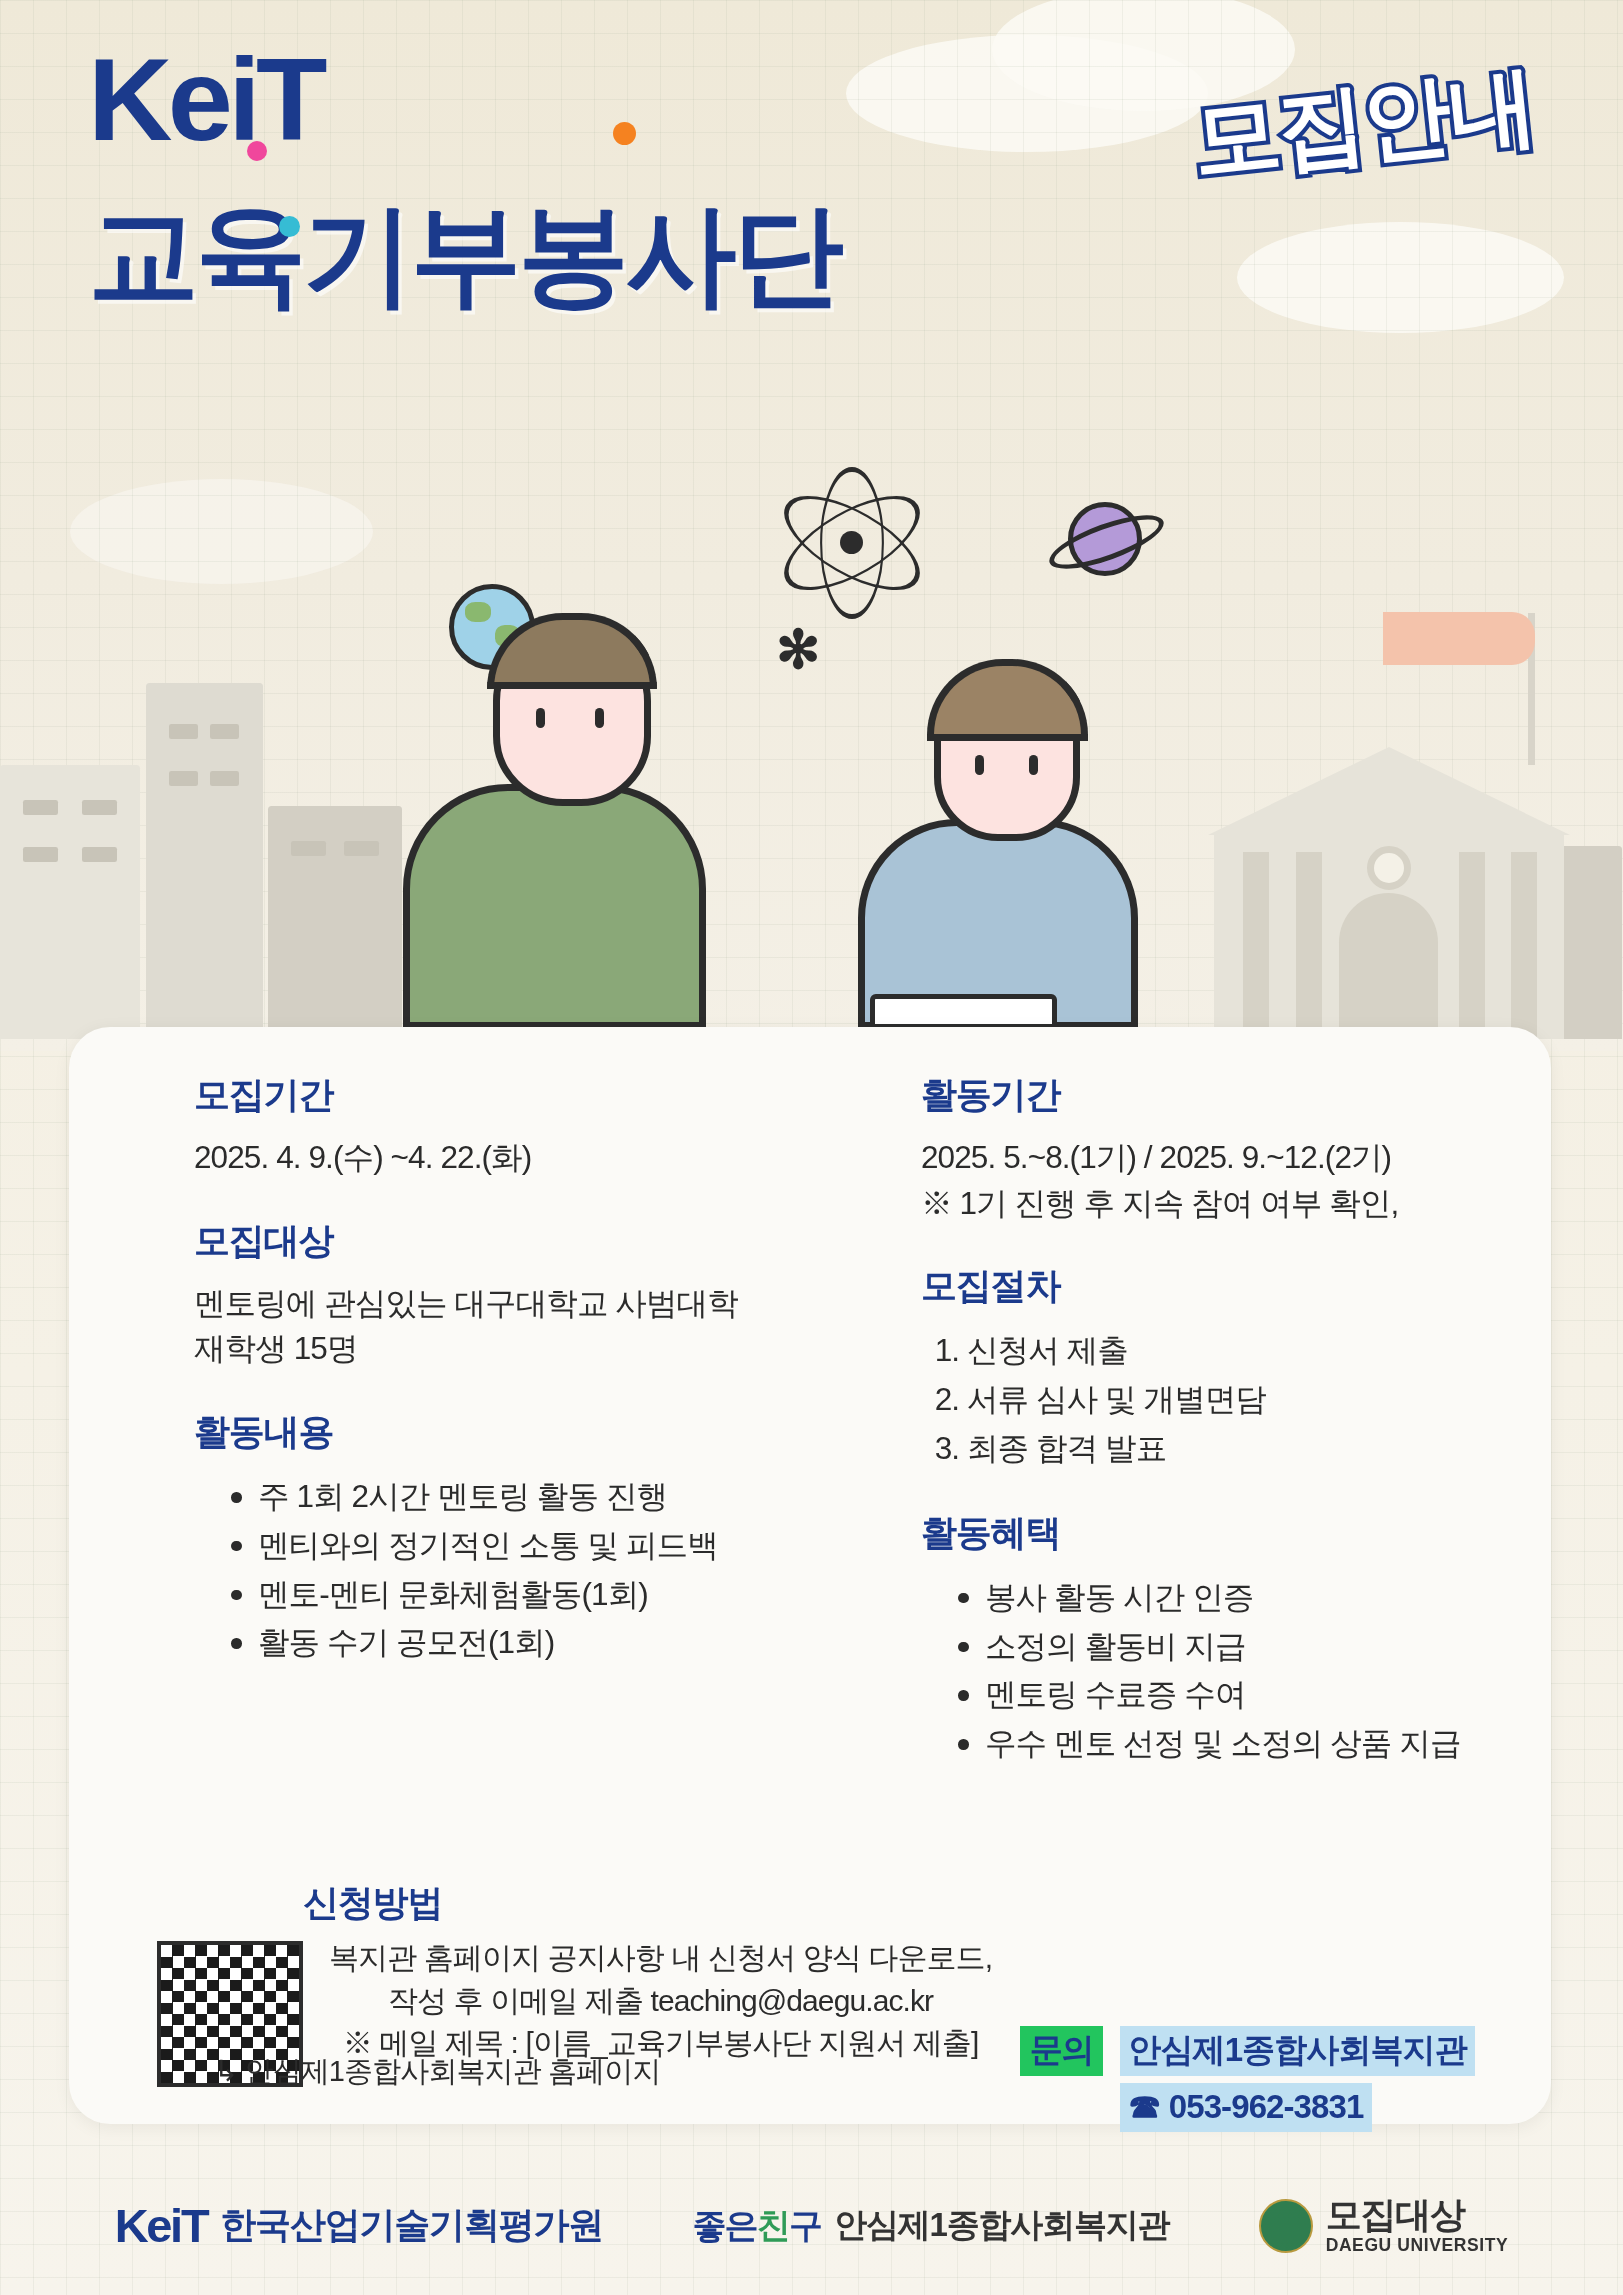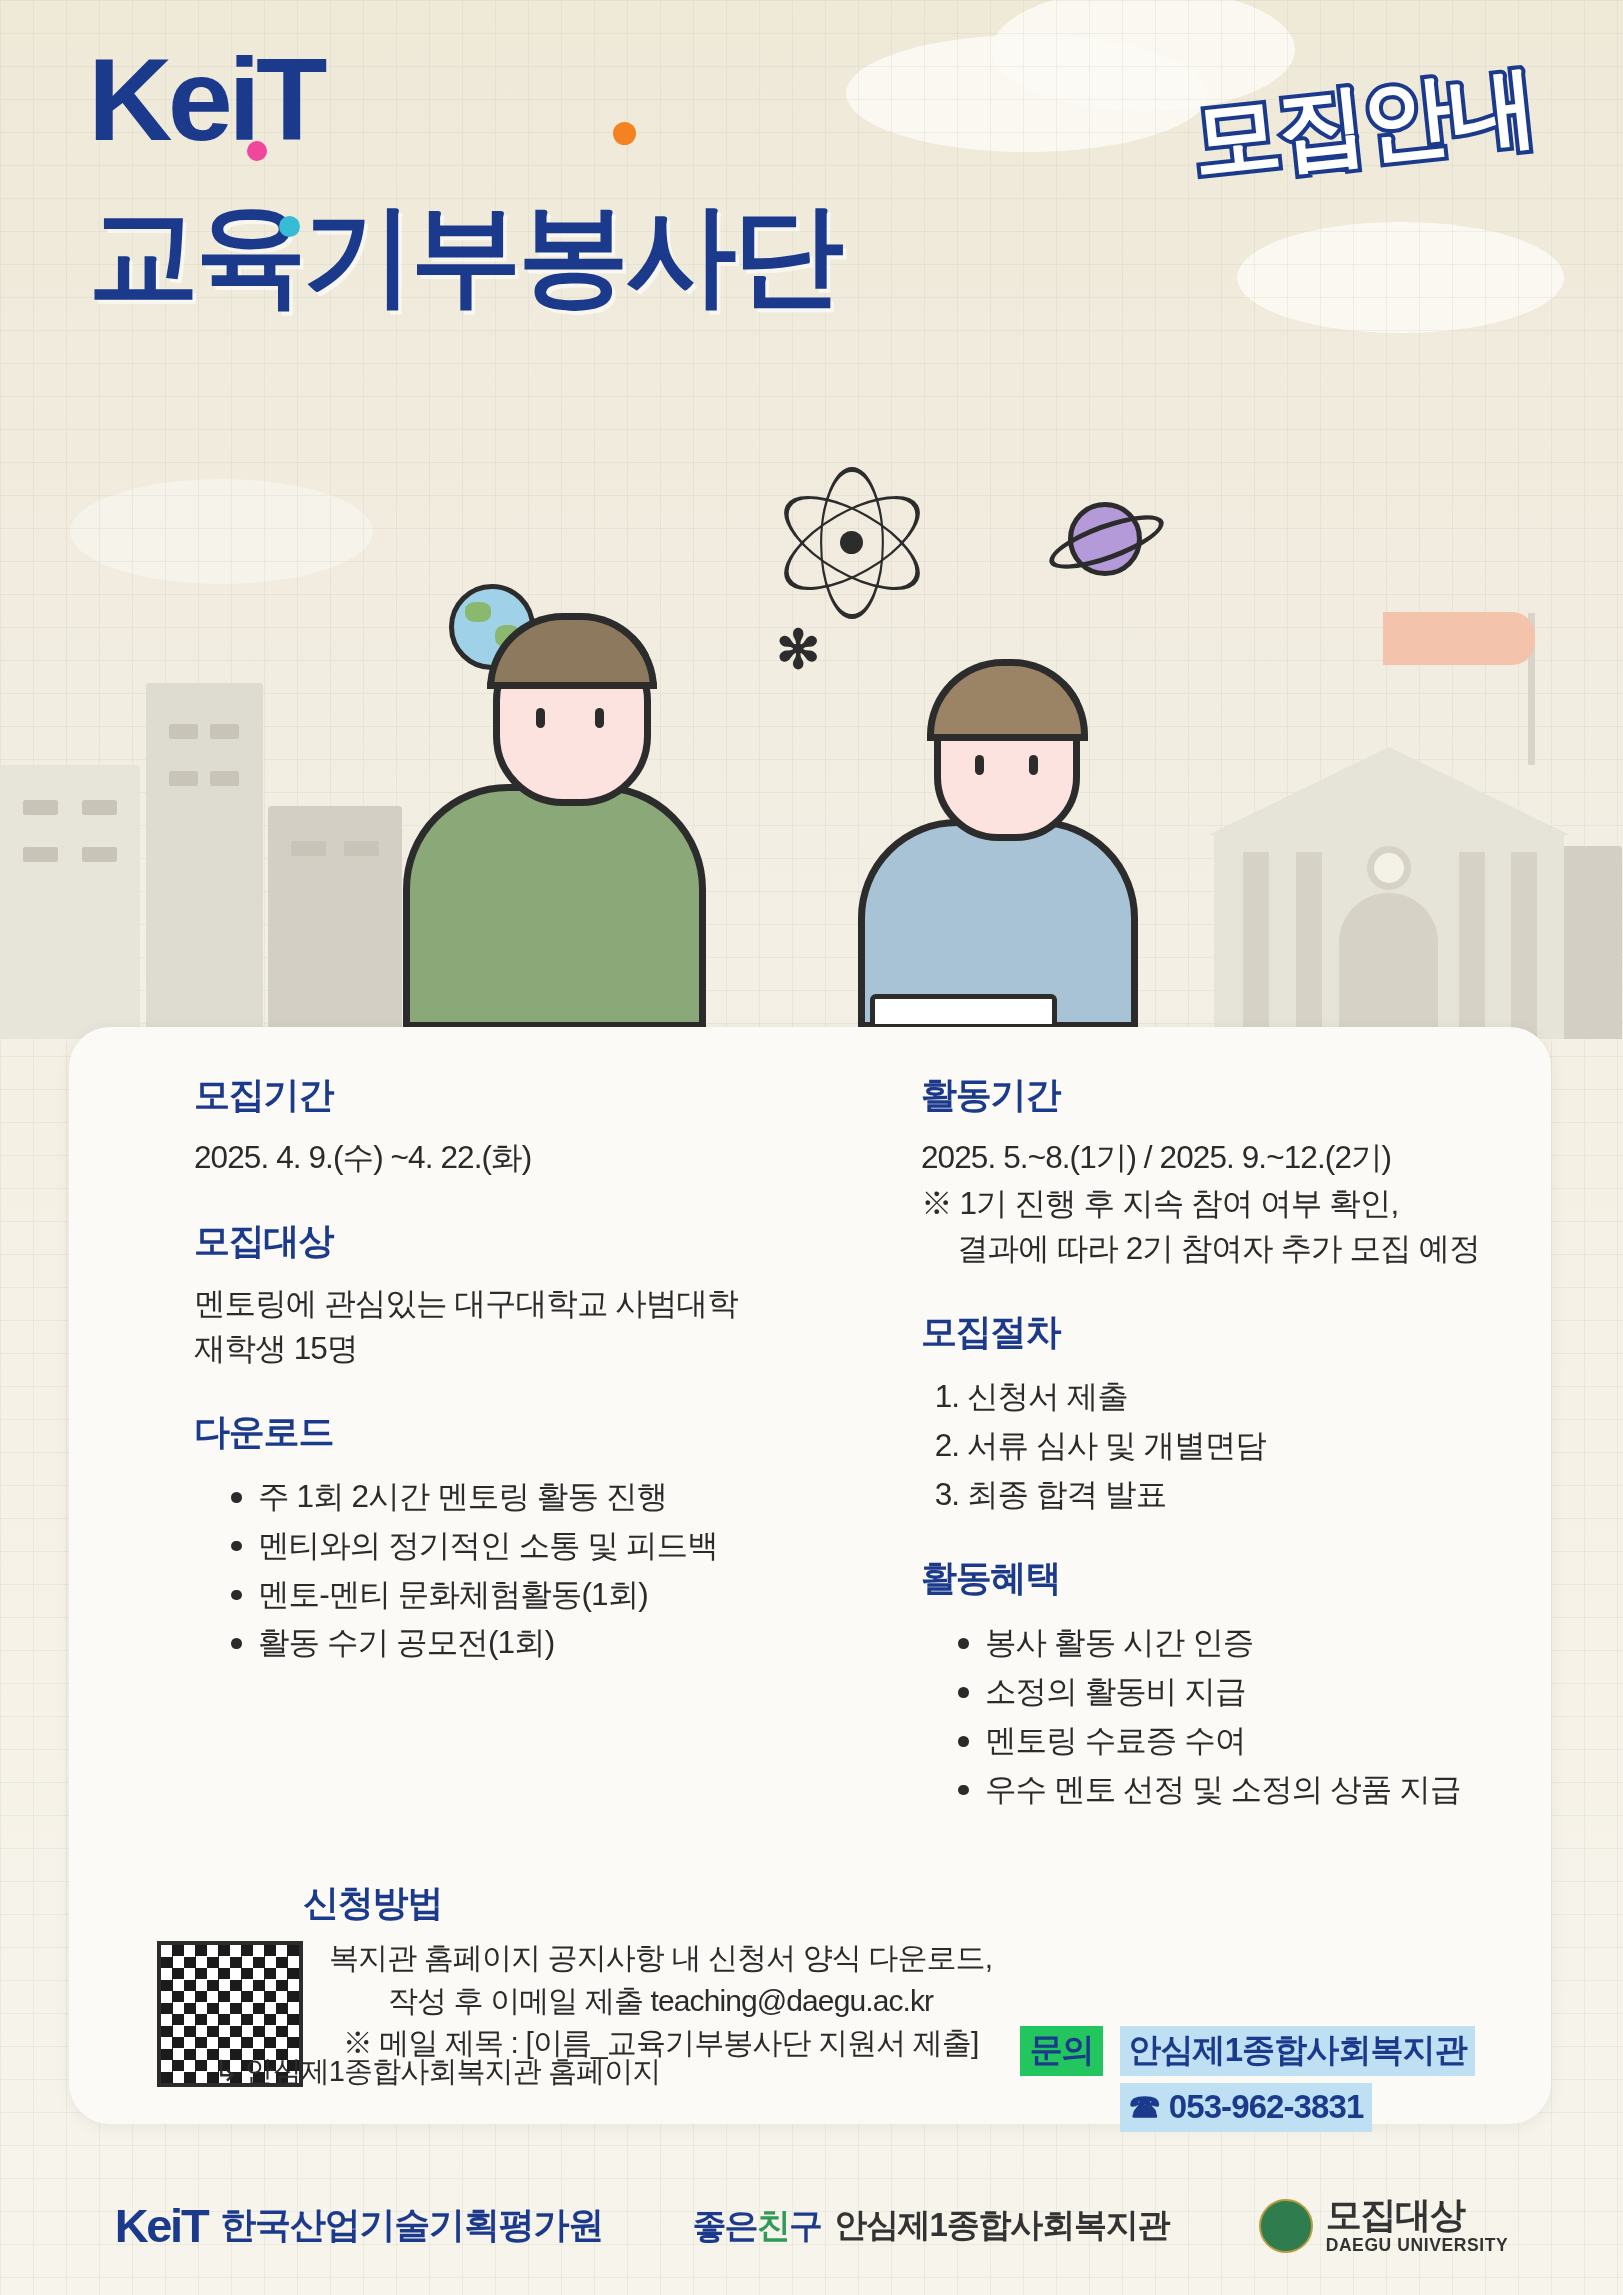--- a/index.html
+++ b/index.html
@@ -627,38 +627,37 @@
         <p class="body-text">2025. 4. 9.(수) ~4. 22.(화)</p>
       </div>
 
       <div class="sec-block">
         <h3 class="sec">모집대상</h3>
         <p class="body-text">멘토링에 관심있는 대구대학교 사범대학</p>
         <p class="body-text">재학생 15명</p>
       </div>
 
       <div class="sec-block">
-        <h3 class="sec">다운로드</h3>
+        <h3 class="sec">활동내용</h3>
         <ul class="bullets">
           <li>주 1회 2시간 멘토링 활동 진행</li>
           <li>멘티와의 정기적인 소통 및 피드백</li>
           <li>멘토-멘티 문화체험활동(1회)</li>
           <li>활동 수기 공모전(1회)</li>
         </ul>
       </div>
 
     </div>
 
     <div class="col-right">
 
       <div class="sec-block">
         <h3 class="sec">활동기간</h3>
         <p class="body-text">2025. 5.~8.(1기) / 2025. 9.~12.(2기)</p>
         <p class="body-text">※ 1기 진행 후 지속 참여 여부 확인,</p>
-        <p class="body-text"><span class="indent">결과에 따라 2기 참여자 추가 모집 예정</span></p>
       </div>
 
       <div class="sec-block">
         <h3 class="sec">모집절차</h3>
         <ol class="steps">
           <li>신청서 제출</li>
           <li>서류 심사 및 개별면담</li>
           <li>최종 합격 발표</li>
         </ol>
       </div>

